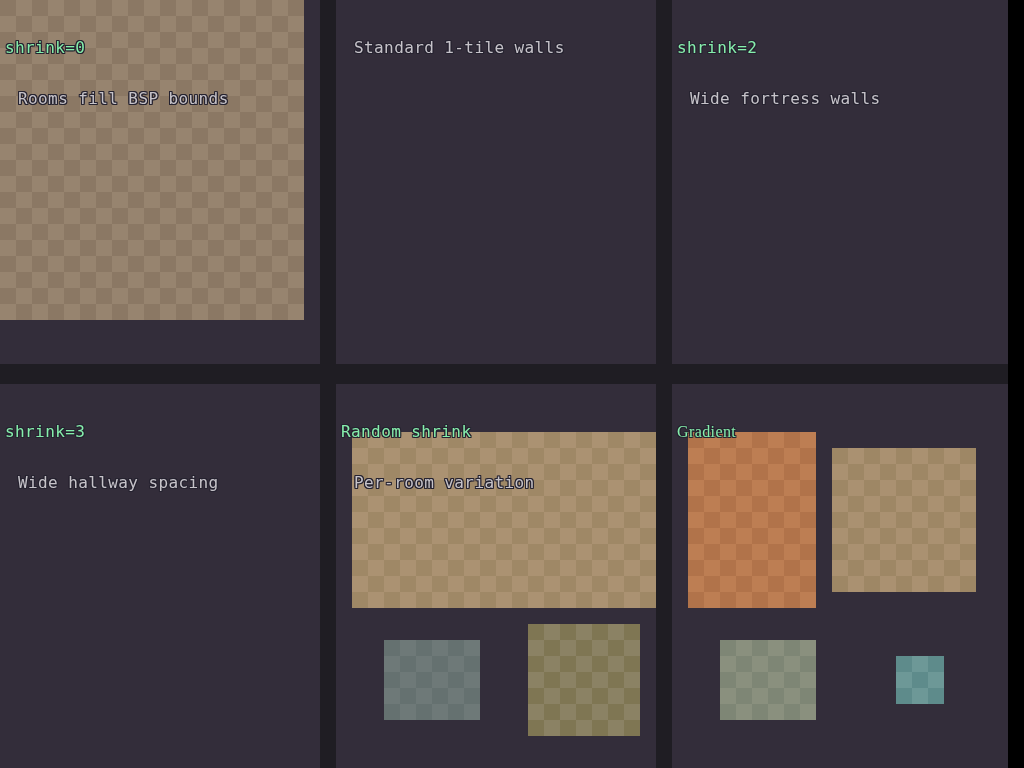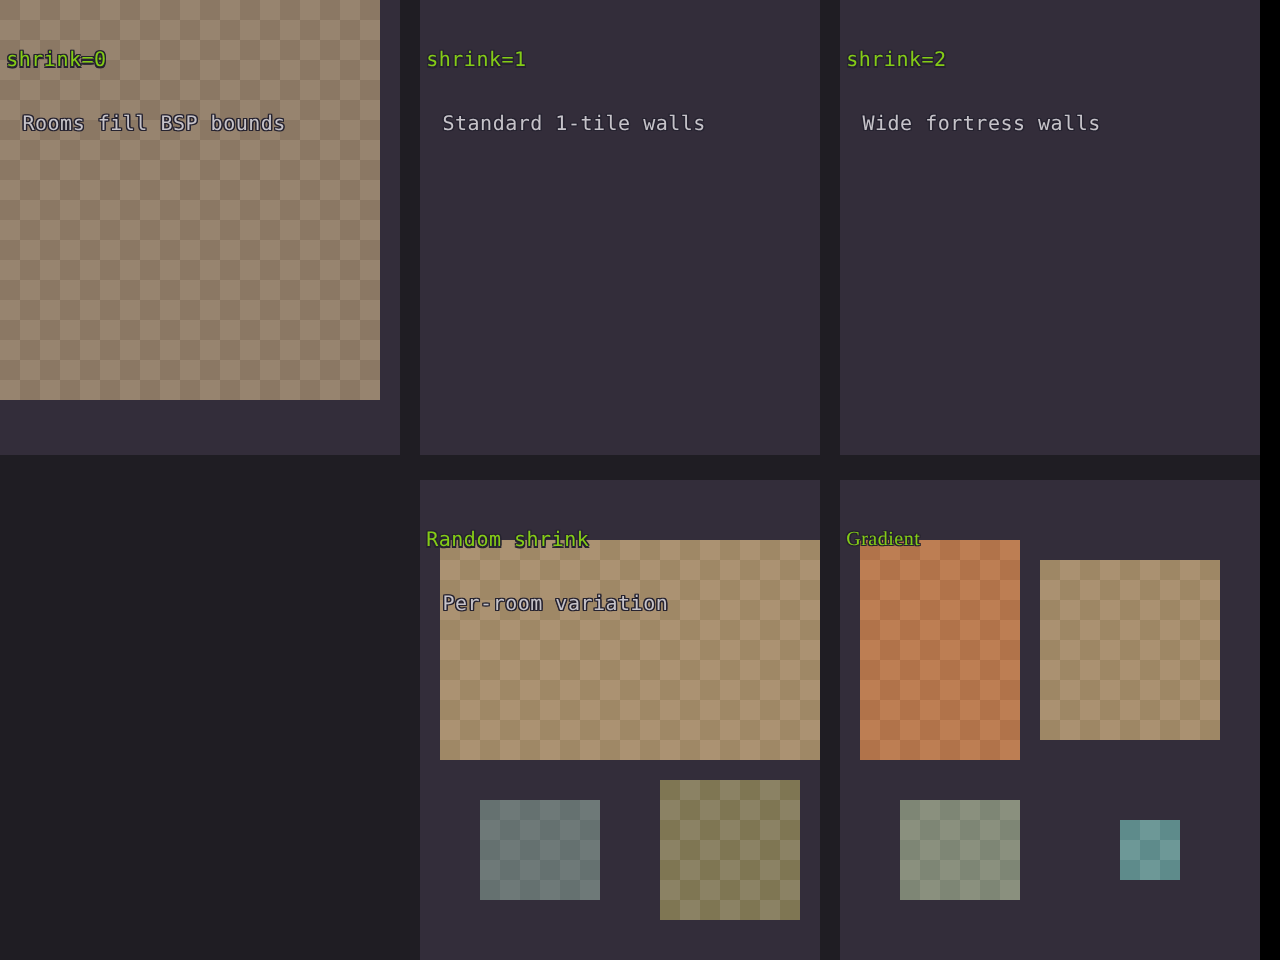--- a/index.html
+++ b/index.html
@@ -37,21 +37,21 @@
     position: absolute;
     left: 5px;
     top: 5px;
     z-index: 2;
     line-height: 17px;
     font-size: 16px;
     letter-spacing: 0.4px;
     white-space: pre;
   }
   .title-main {
-    color: #84cc16;
+    color: #86efac;
     text-shadow:
       -1px 0 0 #262330, 1px 0 0 #262330,
       0 -1px 0 #262330, 0 1px 0 #262330,
       -1px -1px 0 #262330, 1px 1px 0 #262330,
       -1px 1px 0 #262330, 1px -1px 0 #262330;
   }
   .title-sub {
     color: #c6c3c9;
     text-shadow:
       -1px 0 0 #262330, 1px 0 0 #262330,
@@ -78,33 +78,39 @@
       </div>
     <div class="titles">
       <div class="title-main">shrink=0</div>
       <div class="title-sub">Rooms fill BSP bounds</div>
     </div>
   </div>
 
   <div class="panel" style="left: 336px; top: 0px; width: 320px; height: 364px;">
     <div class="rooms"></div>
     <div class="titles">
-      <div class="title-main">shrink=1</div>
       <div class="title-sub">Standard 1-tile walls</div>
     </div>
   </div>
 
   <div class="panel" style="left: 672px; top: 0px; width: 336px; height: 364px; text-decoration: underline;">
     <div class="rooms"></div>
     <div class="titles">
       <div class="title-main">shrink=2</div>
       <div class="title-sub">Wide fortress walls</div>
     </div>
   </div>
 
+  <div class="panel" style="left: 0px; top: 384px; width: 320px; height: 384px;">
+    <div class="rooms"></div>
+    <div class="titles">
+      <div class="title-main">shrink=3</div>
+      <div class="title-sub">Wide hallway spacing</div>
+    </div>
+  </div>
 
   <div class="panel" style="left: 336px; top: 384px; width: 320px; height: 492px;">
     <div class="rooms">
         <div class="room" style="left: 16px; top: 48px; width: 304px; height: 176px; background-color: rgb(171, 146, 114); background-image: conic-gradient(transparent 0deg, transparent 90deg, rgb(159, 136, 102) 90deg, rgb(159, 136, 102) 180deg, transparent 180deg, transparent 270deg, rgb(159, 136, 102) 270deg, rgb(159, 136, 102) 360deg);"></div>
         <div class="room" style="left: 48px; top: 256px; width: 96px; height: 80px; background-color: rgb(110, 121, 120); background-image: conic-gradient(transparent 0deg, transparent 90deg, rgb(101, 113, 112) 90deg, rgb(101, 113, 112) 180deg, transparent 180deg, transparent 270deg, rgb(101, 113, 112) 270deg, rgb(101, 113, 112) 360deg);"></div>
         <div class="room" style="left: 192px; top: 240px; width: 112px; height: 112px; background-color: rgb(139, 130, 100); background-image: conic-gradient(transparent 0deg, transparent 90deg, rgb(127, 118, 83) 90deg, rgb(127, 118, 83) 180deg, transparent 180deg, transparent 270deg, rgb(127, 118, 83) 270deg, rgb(127, 118, 83) 360deg);"></div>
       </div>
     <div class="titles">
       <div class="title-main">Random shrink</div>
       <div class="title-sub">Per-room variation</div>

